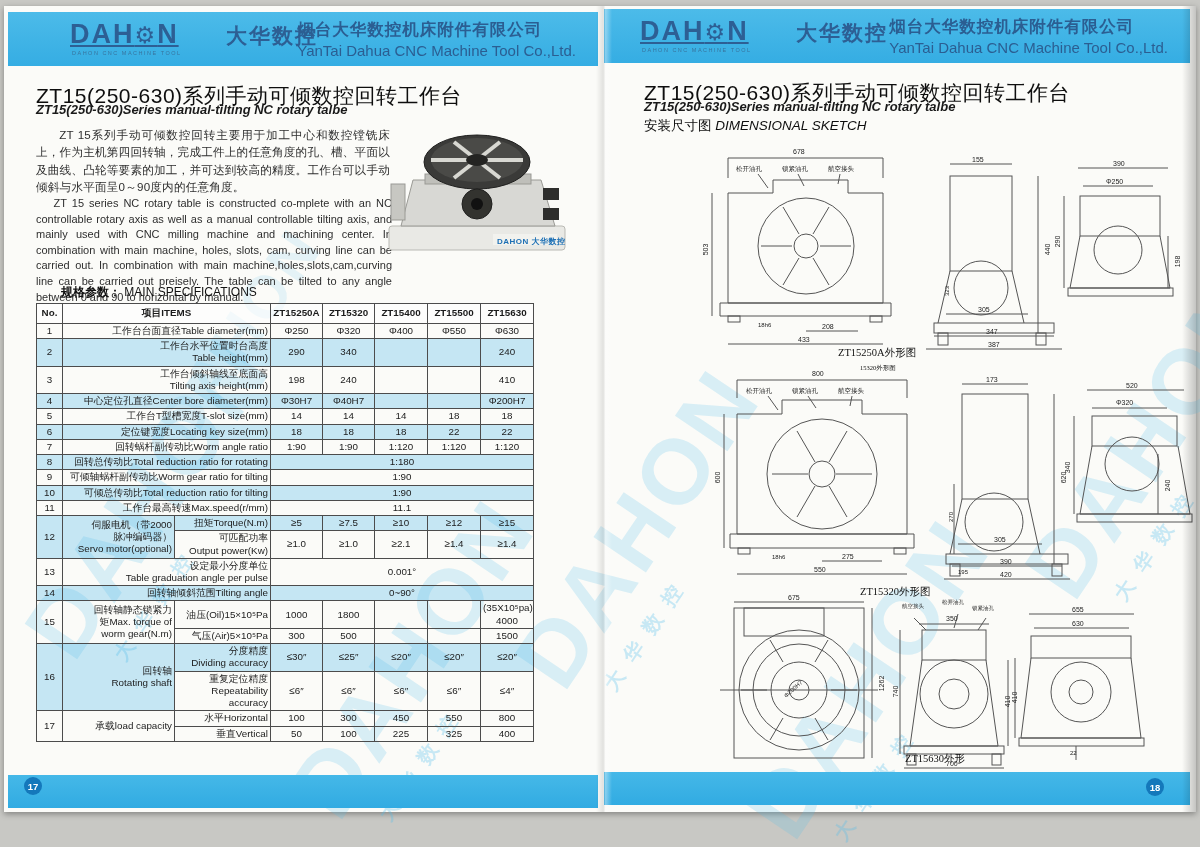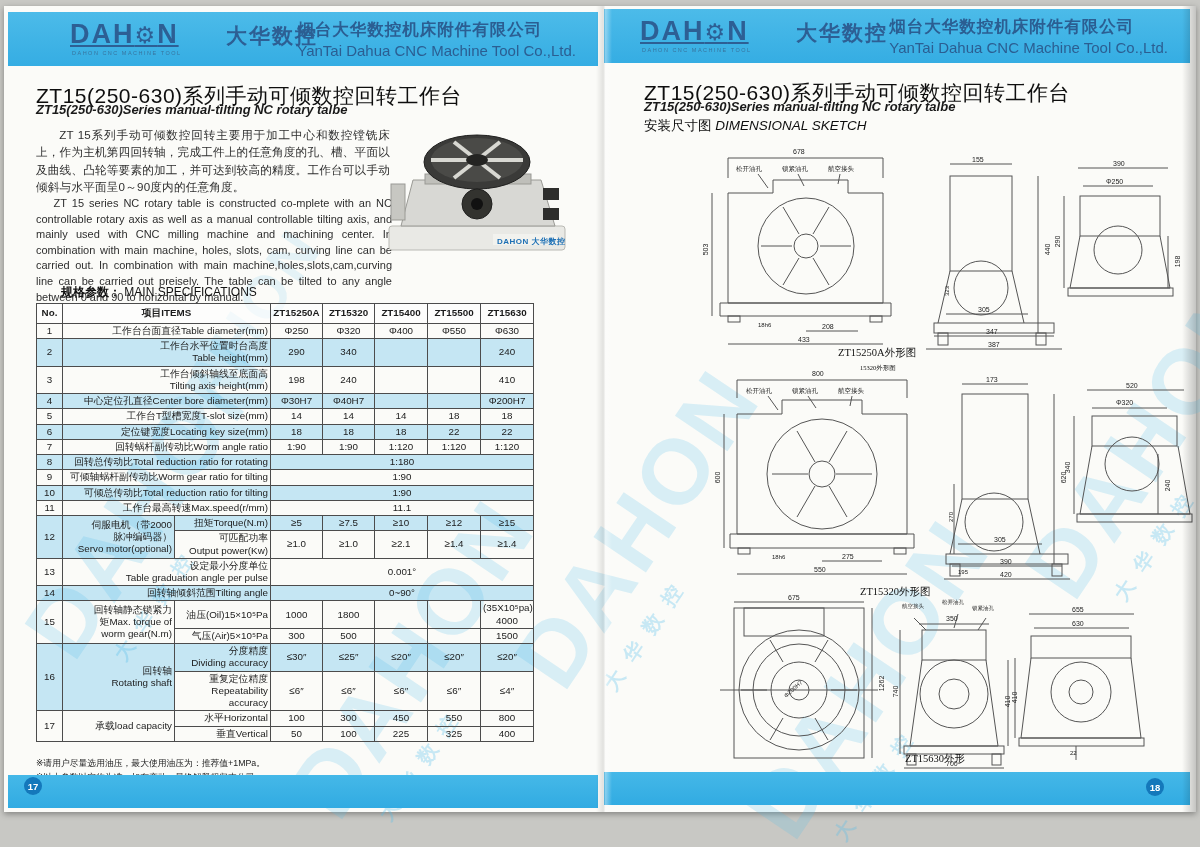--- a/index.html
+++ b/index.html
@@ -324,24 +324,20 @@
           <td class="it">垂直Vertical</td>
           <td>50</td>
           <td>100</td>
           <td>225</td>
           <td>325</td>
           <td>400</td>
         </tr>
       </tbody>
   </table>
 
-  <div class="notes">
-    <div>※请用户尽量选用油压，最大使用油压为：推荐值+1MPa。</div>
-    <div>※以上参数以实物为准，如有变动，最终解释权归本公司。</div>
-  </div>
 
   <div class="titlecn" style="left:644px;top:79px;">ZT15(250-630)系列手动可倾数控回转工作台</div>
   <div class="titleen" style="left:644px;top:99px;">ZT15(250-630)Series manual-tilting NC rotary talbe</div>
   <div class="titlesk" style="left:644px;top:117px;">
     <span>安装尺寸图</span>
     <i>DIMENSIONAL SKETCH</i>
   </div>
 
   <div class="dgroup" style="left:698px;top:138px;width:494px;height:236px;text-decoration:underline;">
     <svg width="494" height="236" viewBox="0 0 494 236" stroke="#555" fill="none" stroke-width="1">

